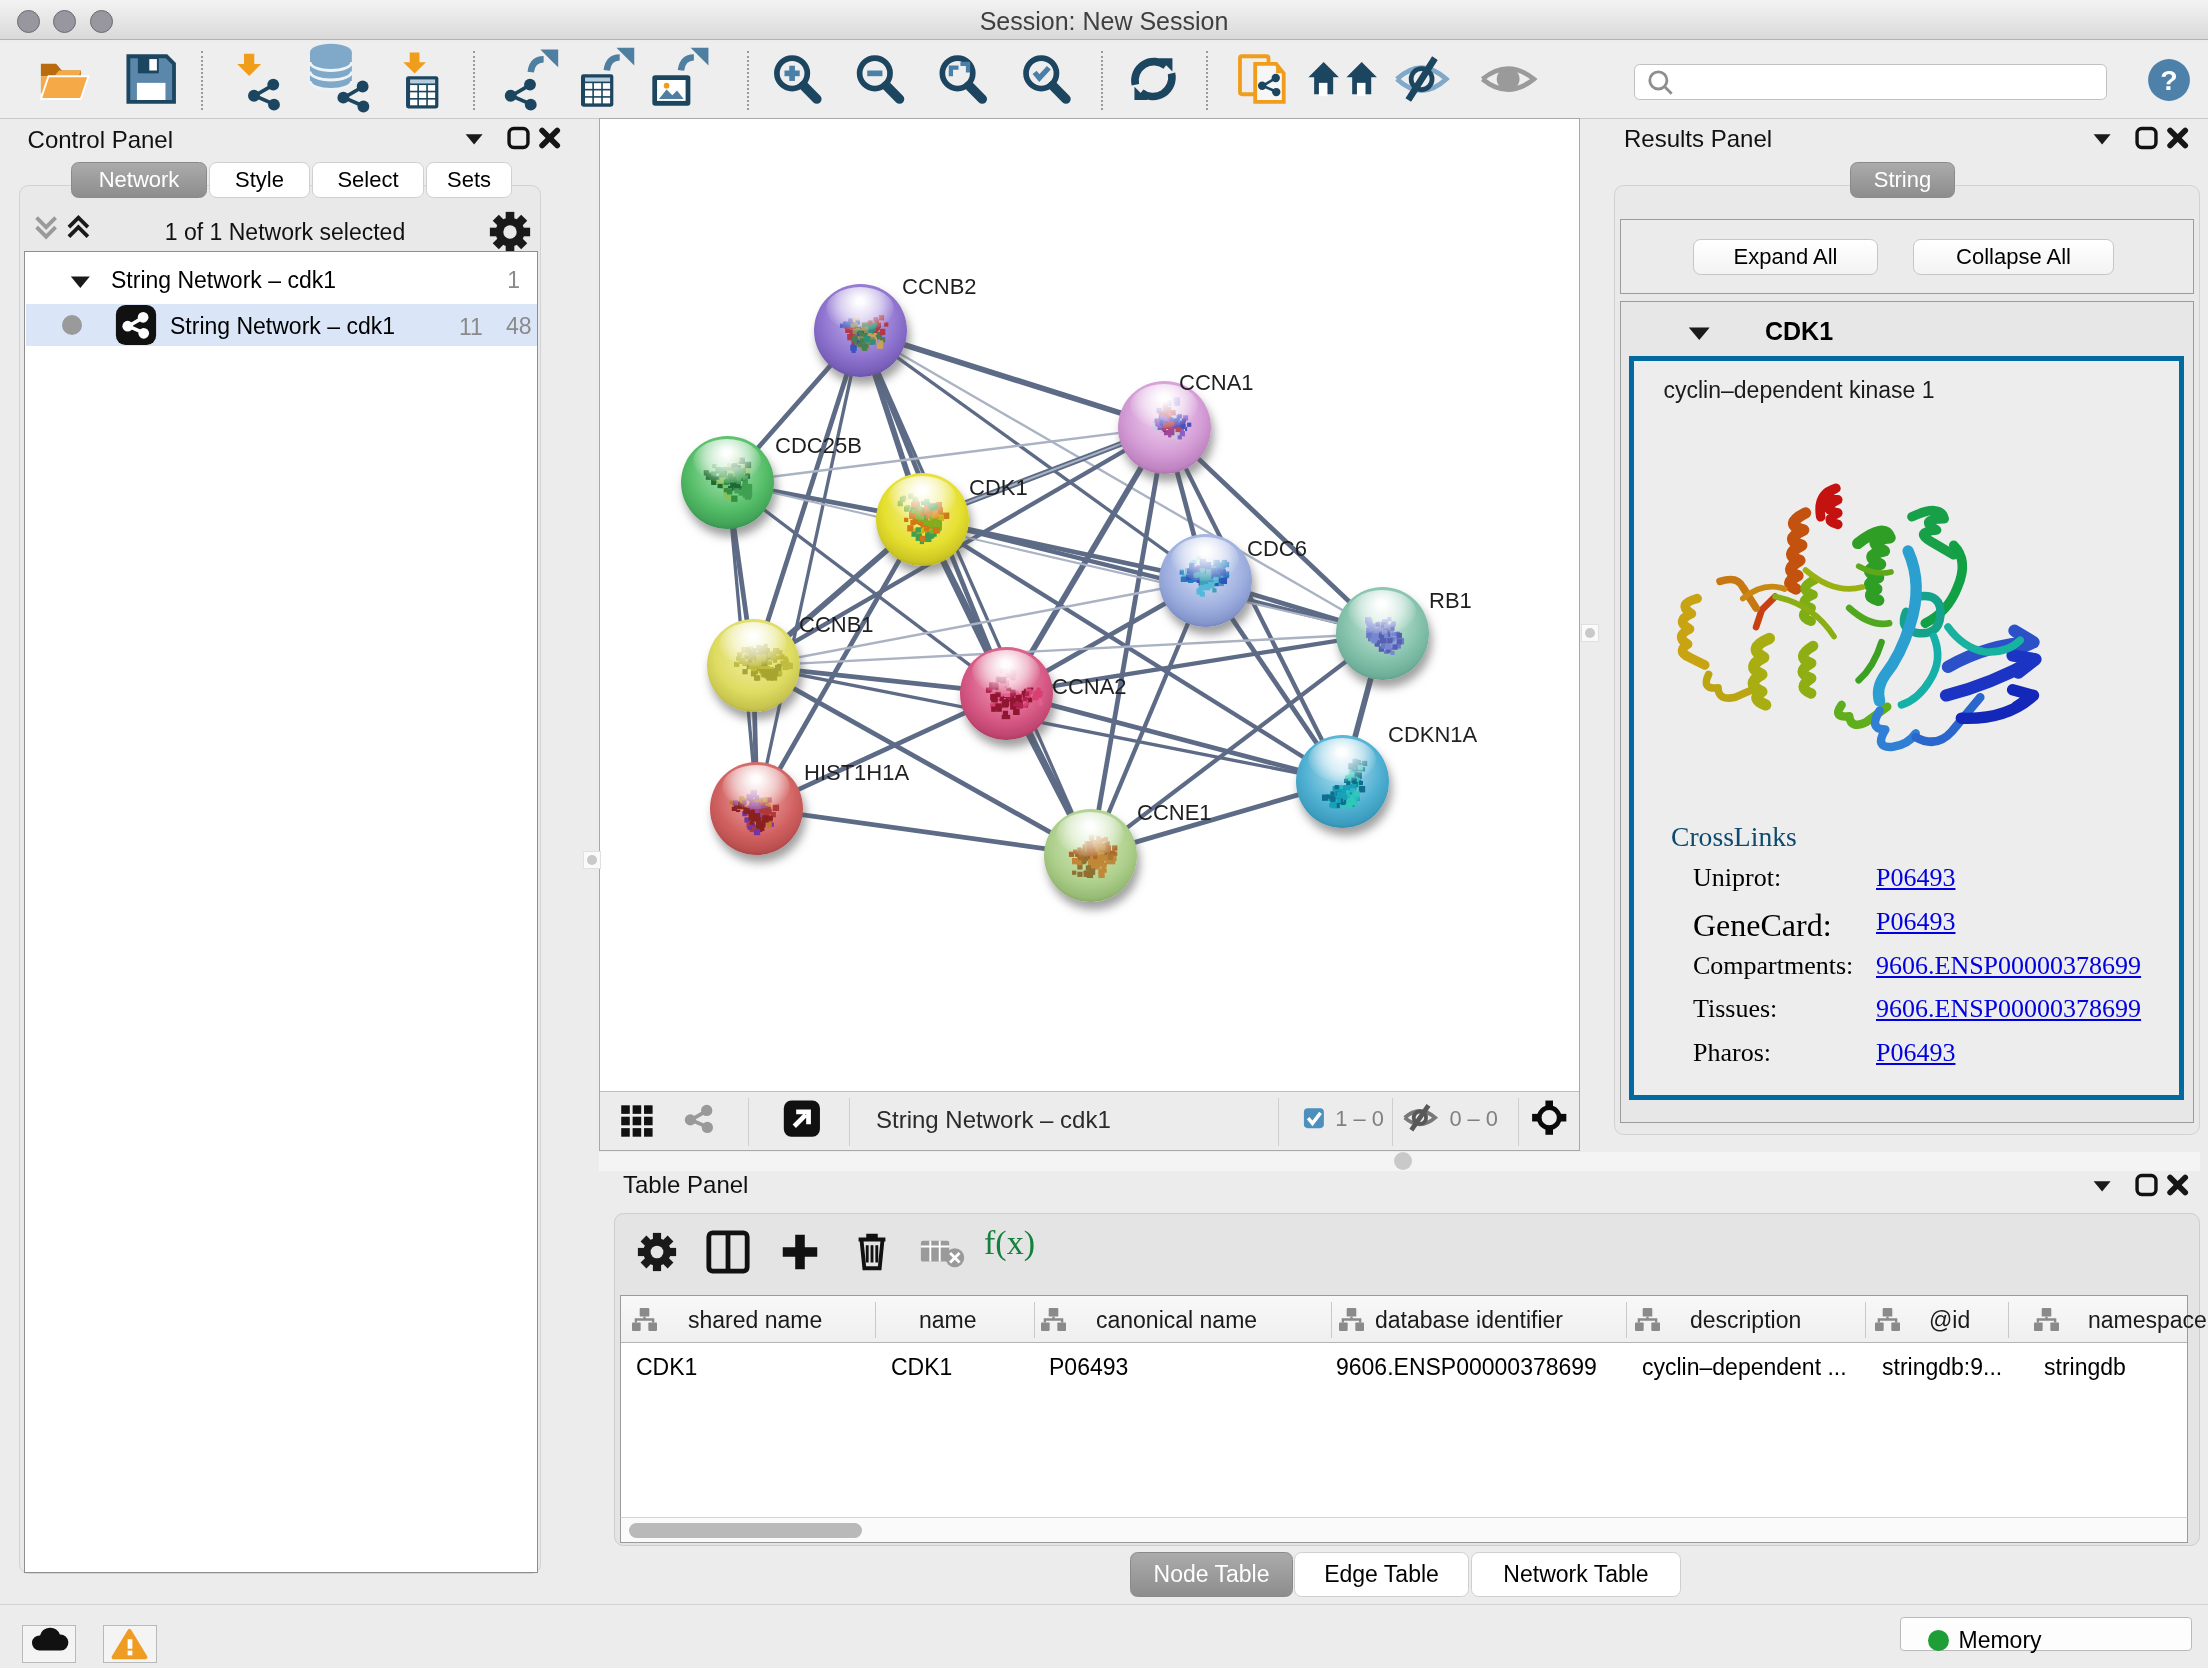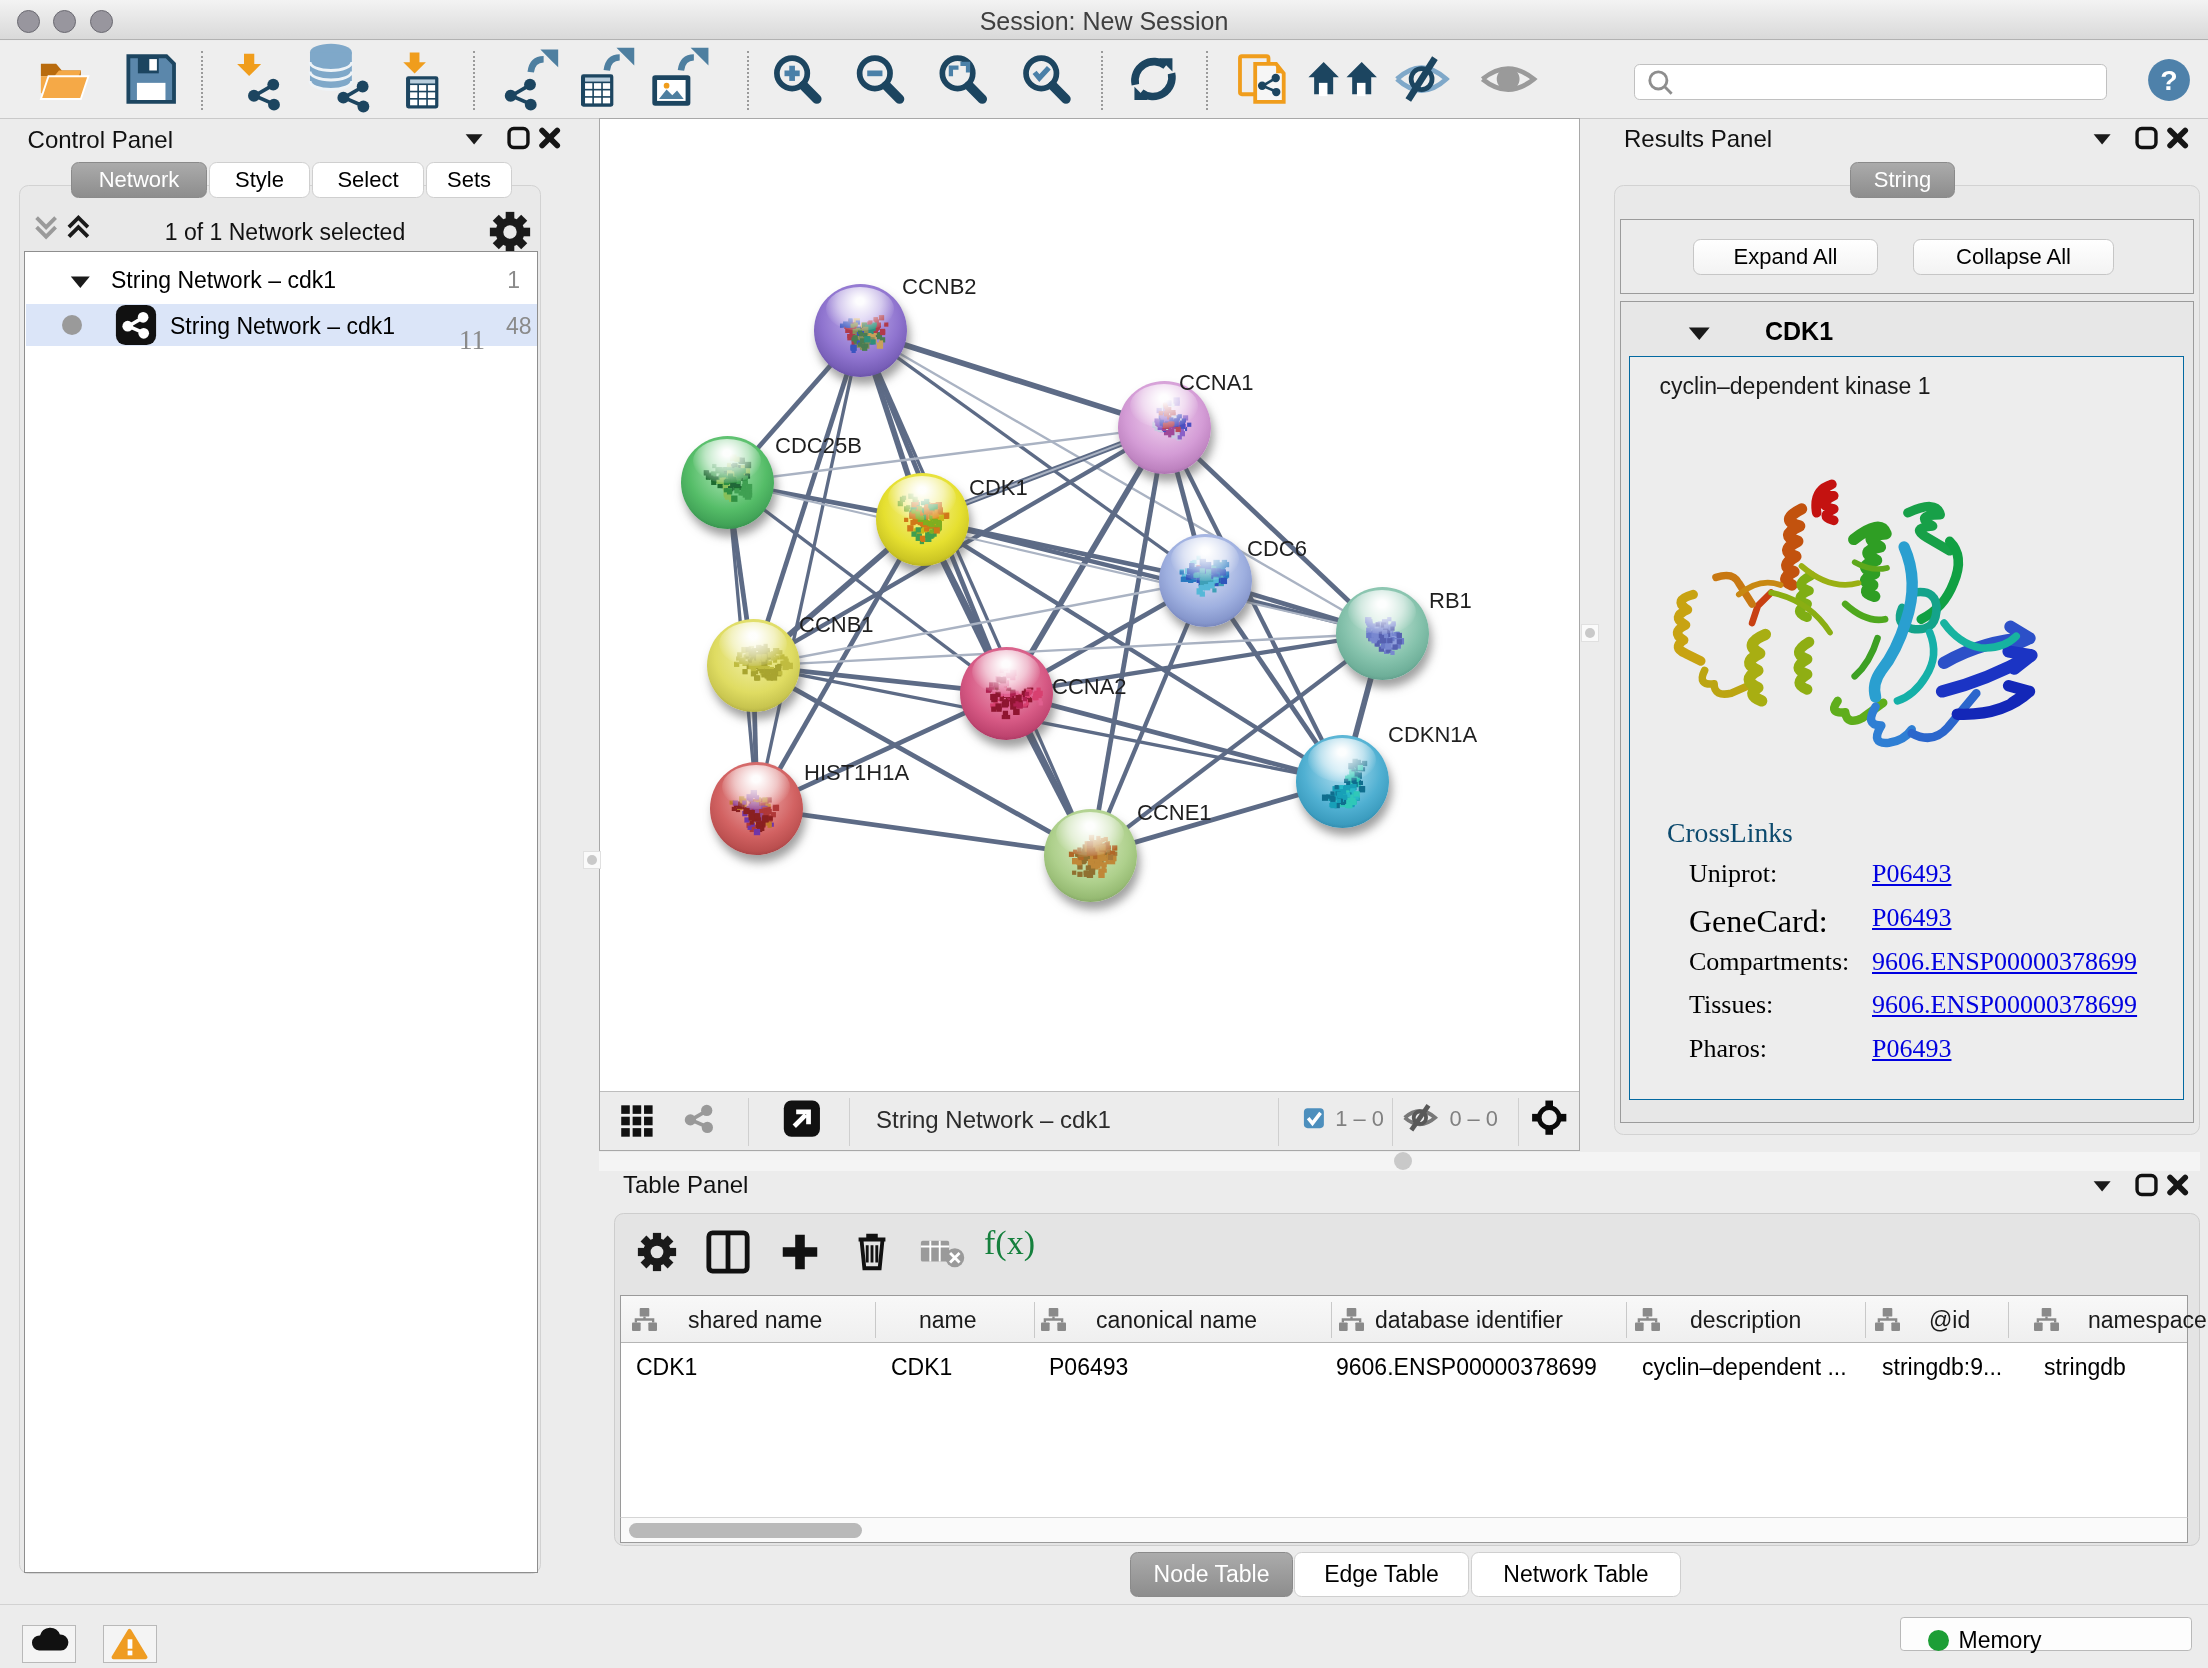--- a/index.html
+++ b/index.html
@@ -36,21 +36,21 @@
   background:radial-gradient(ellipse at 50% 32%, rgba(255,255,255,0.98) 8%, rgba(255,255,255,0.55) 45%, rgba(255,255,255,0.0) 78%); }
 #rp-inner { position:absolute; left:1614px; top:185px; width:586px; height:950px;
   background:#e9e9e9; border:1px solid #d2d2d2; border-radius:9.5px; }
 #rp-f1 { position:absolute; left:1620px; top:219px; width:574px; height:75px;
   background:#ebebeb; border:1.9px solid #9b9b9b; }
 #rp-f2 { position:absolute; left:1620px; top:301px; width:574px; height:822px;
   background:#e7e7e7; border:1.9px solid #9b9b9b; }
 .btn { position:absolute; background:linear-gradient(#ffffff,#f3f3f3); border:1px solid #c6c6c6;
   border-radius:7.6px; font-size:22px; color:#000; text-align:center; }
 #rp-content { position:absolute; left:1629px; top:356px; width:555px; height:744px;
-  background:#ededed; border:1px solid #0369a1; }
+  background:#ededed; border:5px solid #0369a1; }
 .serif { font-family:"Liberation Serif", serif; }
 .link { color:#0000e0; text-decoration:underline; font-family:"Liberation Serif", serif; }
 #tp-box { position:absolute; left:614px; top:1213px; width:1586px; height:333px;
   background:#e4e4e4; border:1px solid #cdcdcd; border-radius:9.5px; }
 #tp-table { position:absolute; left:620px; top:1295px; width:1568px; height:222px; background:#fff;
   border:1px solid #9a9a9a; border-bottom:none; }
 #tp-scroll { position:absolute; left:620px; top:1517px; width:1568px; height:26px; background:#fafafa;
   border:1px solid #9a9a9a; border-top:1px solid #d5d5d5; }
 .btab { position:absolute; top:1552px; height:45px; border-radius:7.6px; border:1px solid #cfcfcf;
   background:#fff; font-size:23px; text-align:center; line-height:43px; color:#000; }
@@ -304,21 +304,21 @@
             <rect x="2" y="2" width="42" height="42" rx="10" fill="#111"></rect>
         <g transform="translate(23,23) scale(0.62)" fill="#fff" stroke="#fff">
         <line x1="-13" y1="2" x2="11" y2="-12" stroke-width="6"></line>
               <line x1="-13" y1="2" x2="12" y2="13" stroke-width="6"></line>
         <circle cx="-14" cy="2" r="9" stroke="none"></circle>
               <circle cx="12" cy="-13" r="9" stroke="none"></circle>
               <circle cx="13" cy="14" r="9" stroke="none"></circle>
             </g>
           </svg>
       <div style="position:absolute; left:144px; top:8.6px; font-size:23px; color:#000;">String Network – cdk1</div>
-      <div style="position:absolute; left:433px; top:21px; font-size:27px; color:#8a8a8a;font-family:Liberation Serif, serif;">11</div>
+      <div style="position:absolute; left:433px; top:10px; font-size:23px; color:#8a8a8a;">11</div>
       <div style="position:absolute; left:480px; top:8.6px; font-size:23px; color:#8a8a8a;">48</div>
     </div>
   </div>
 </div>
 <div id="canvas">
   <svg id="edges" width="979" height="971" style="position:absolute;left:0;top:0;" viewBox="0 0 1029 1021">
   <line x1="274" y1="223" x2="594" y2="324" stroke="#5d6b86" stroke-width="6"></line>
 <line x1="274" y1="223" x2="134" y2="382" stroke="#5d6b86" stroke-width="5"></line>
 <line x1="274" y1="223" x2="339" y2="421" stroke="#5d6b86" stroke-width="6"></line>
 <line x1="274" y1="223" x2="637" y2="485" stroke="#5d6b86" stroke-width="3.5"></line>

